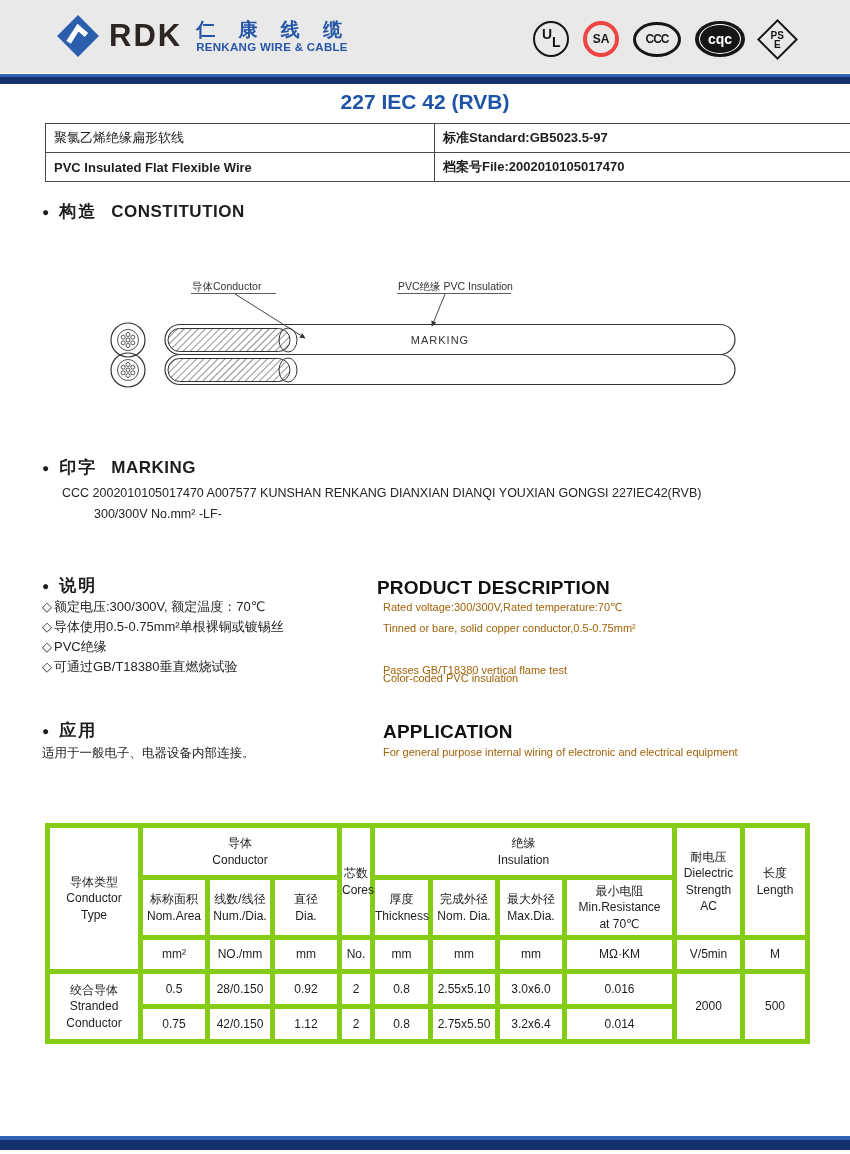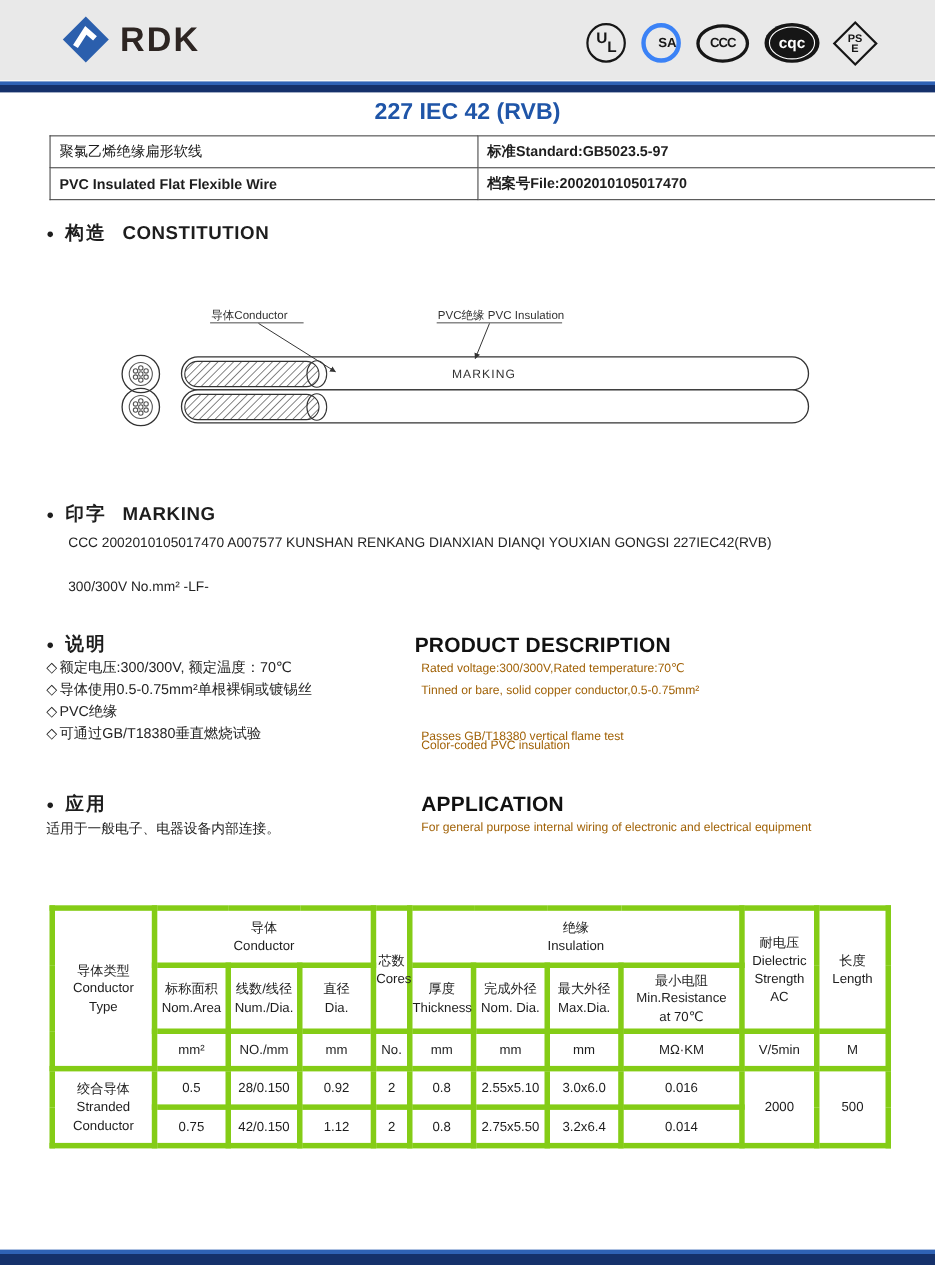--- a/index.html
+++ b/index.html
@@ -10,21 +10,21 @@
   .header { position:absolute; left:0; top:0; width:850px; height:73px; background:#e9e9e9; }
   .brand { position:absolute; left:55px; top:13px; display:flex; align-items:center; }
   .brand-abbr { font-size:31px; font-weight:800; color:#2d2522; letter-spacing:2px; margin-left:8px; }
   .brand-names { margin-left:14px; }
   .brand-cn { font-size:19px; font-weight:bold; color:#2456a8; letter-spacing:9px; line-height:22px; }
   .brand-en { font-size:11.5px; font-weight:bold; color:#2456a8; letter-spacing:0.3px; line-height:13px; }
   .certs { position:absolute; right:58px; top:21px; display:flex; align-items:center; gap:14px; }
   .ul-circle { width:36px; height:36px; border:2.5px solid #161616; border-radius:50%; position:relative; background:transparent; box-sizing:border-box; }
   .ul-circle .u { position:absolute; left:7px; top:3px; font-weight:800; font-size:14px; color:#161616; }
   .ul-circle .l { position:absolute; left:17px; top:11px; font-weight:800; font-size:14px; color:#161616; }
-  .csa-circle { width:36px; height:36px; border:4px solid #3b82f6; border-radius:50%; display:flex; align-items:center; justify-content:flex-end; font-weight:800; font-size:12px; color:#161616; box-sizing:border-box; }
+  .csa-circle { width:36px; height:36px; border:4px solid #ef4444; border-radius:50%; display:flex; align-items:center; justify-content:center; font-weight:800; font-size:12px; color:#161616; box-sizing:border-box; }
   .ccc-ellipse { width:48px; height:35px; border:3px solid #161616; border-radius:50%; display:flex; align-items:center; justify-content:center; font-weight:800; font-size:12px; letter-spacing:-1px; color:#161616; box-sizing:border-box; }
   .cqc-ellipse { width:50px; height:36px; background:#161616; border-radius:50%; display:flex; align-items:center; justify-content:center; color:#ffffff; font-weight:800; font-size:14px; position:relative; box-sizing:border-box; }
   .cqc-ellipse::before { content:""; position:absolute; left:4px; right:4px; top:3px; bottom:3px; border:1px solid #ffffff; border-radius:50%; }
   .cqc-text { position:relative; z-index:2; }
   .pse-diamond { width:29px; height:29px; border:2px solid #161616; transform:rotate(45deg); display:flex; align-items:center; justify-content:center; box-sizing:border-box; margin-left:4px; }
   .pse-inner { transform:rotate(-45deg); font-weight:bold; font-size:10px; line-height:9px; text-align:center; color:#161616; }
   .top-bar { position:absolute; left:0; top:74px; width:850px; height:10px; background:linear-gradient(#2f62b5 0%, #2f62b5 35%, #15316b 35%, #15316b 100%); }
   .bottom-bar { position:absolute; left:0; top:1136px; width:850px; height:14px; background:linear-gradient(#2f62b5 0%, #2f62b5 30%, #15316b 30%, #15316b 100%); }
 
   
@@ -65,20 +65,24 @@
 
 <div class="page">
 
   <div class="header">
     <div class="brand">
       <svg width="46" height="46" viewBox="0 0 44 44">
         <polygon points="22,2 42,22 22,42 2,22" fill="#2b5fad"></polygon>
         <path d="M13 28 L22 14 L30 21" stroke="#ffffff" stroke-width="5" fill="none"></path>
       </svg>
       <span class="brand-abbr">RDK</span>
+      <span class="brand-names">
+        <div class="brand-cn">仁 康 线 缆</div>
+        <div class="brand-en">RENKANG WIRE &amp; CABLE</div>
+      </span>
     </div>
     <div class="certs">
       <div class="ul-circle">
         <span class="u">U</span>
         <span class="l">L</span>
       </div>
       <div class="csa-circle">
         <span>SA</span>
       </div>
       <div class="ccc-ellipse">
@@ -171,21 +175,21 @@
       <line x1="350" y1="18" x2="337" y2="50" stroke="#333333" stroke-width="0.9" marker-end="url(#arrow)"></line>
     </g>
   </svg>
 
   <div class="sec-head" style="left:42px; top:456px;">
     <span class="sec-bullet">●</span>
     <span class="sec-cn">印字</span>
     <span class="sec-en">MARKING</span>
   </div>
   <div class="mark-line" style="top:486px;">CCC 2002010105017470 A007577 KUNSHAN RENKANG DIANXIAN DIANQI YOUXIAN GONGSI 227IEC42(RVB)</div>
-  <div class="mark-line" style="top:526px;">300/300V No.mm² -LF-</div>
+  <div class="mark-line" style="top:507px;margin-left:32px;">300/300V No.mm² -LF-</div>
 
   <div class="sec-head" style="left:42px; top:574px;">
     <span class="sec-bullet">●</span>
     <span class="sec-cn">说明</span>
   </div>
   <div class="cn-item" style="top:598px;"><span class="dia">◇</span><span>额定电压:300/300V, 额定温度：70℃</span></div>
   <div class="cn-item" style="top:618px;"><span class="dia">◇</span><span>导体使用0.5-0.75mm²单根裸铜或镀锡丝</span></div>
   <div class="cn-item" style="top:638px;"><span class="dia">◇</span><span>PVC绝缘</span></div>
   <div class="cn-item" style="top:658px;"><span class="dia">◇</span><span>可通过GB/T18380垂直燃烧试验</span></div>
 

